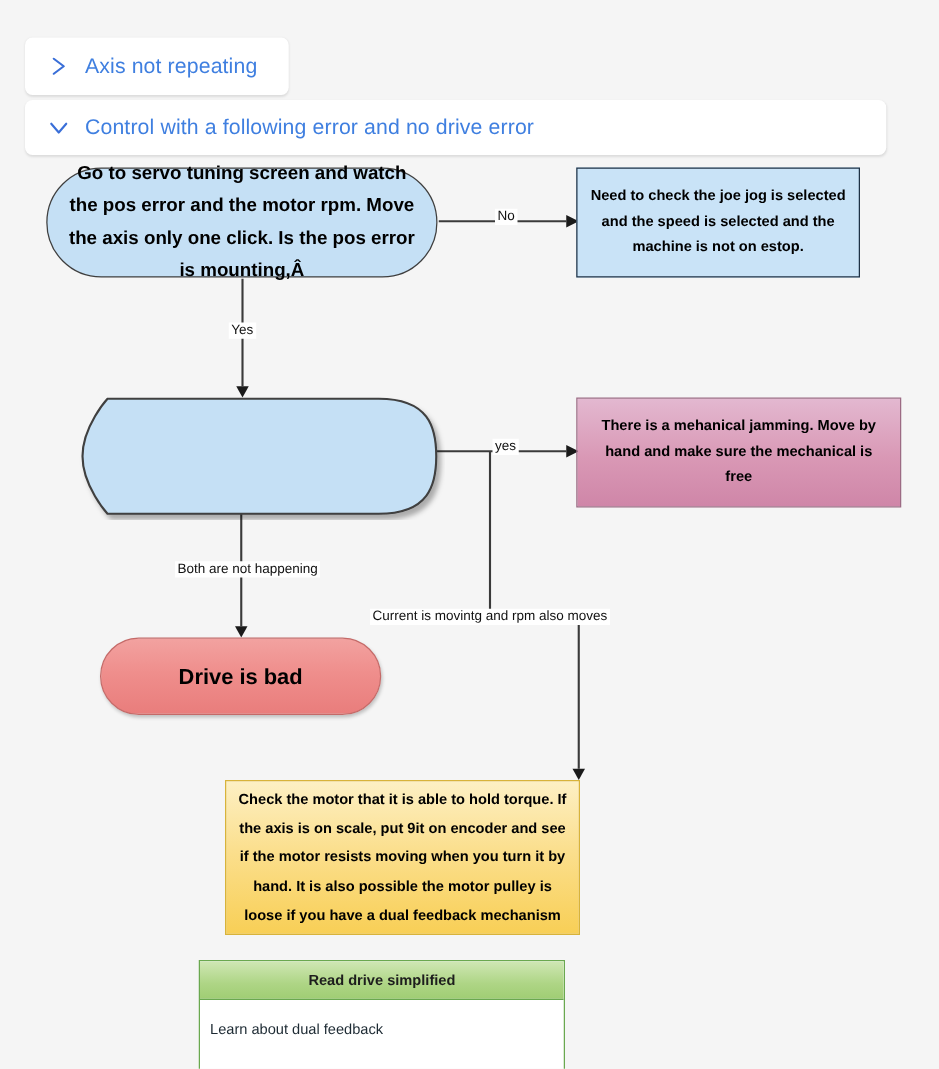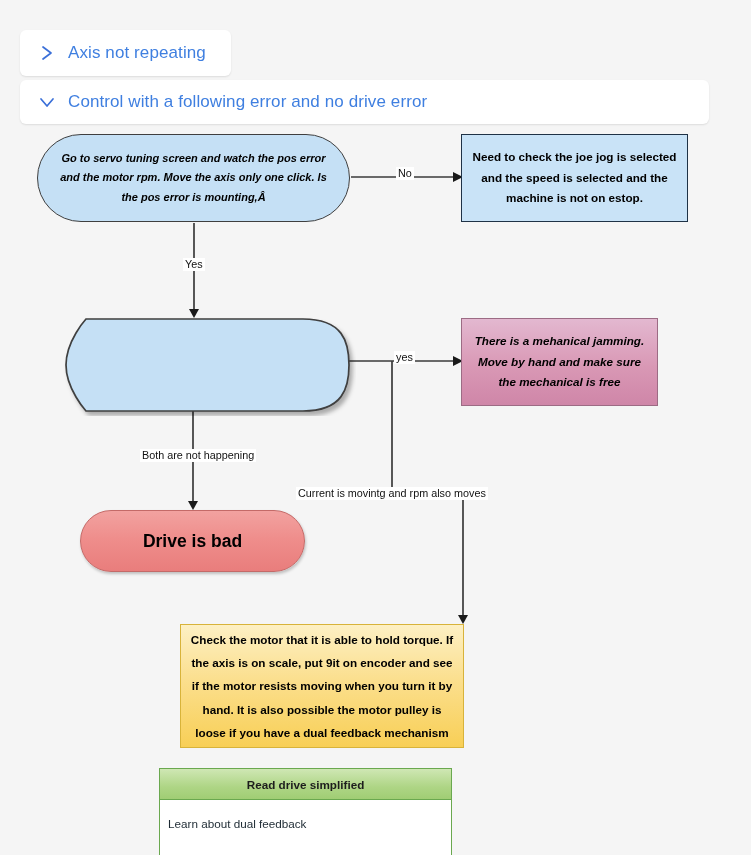--- a/index.html
+++ b/index.html
@@ -52,23 +52,22 @@
     font-weight: bold;
     line-height: 1.75;
   }
 
   
   #n-q1 {
     left: 37px; top: 88px; width: 313px; height: 88px;
     background: #c5e0f5;
     border: 1.6px solid #3f3f3f;
     border-radius: 44px;
-    font-size: 11px;
+    font-size: 15px;
     padding: 0 14px;
-    font-style: italic;
   }
 
   
   #n-blue {
     left: 461px; top: 88px; width: 227px; height: 88px;
     background: #c9e3f7;
     border: 1.6px solid #1f3246;
     font-size: 11.7px;
     padding: 0 10px;
   }
@@ -81,26 +80,25 @@
   }
   #n-q2 .tape-svg {
     position: absolute; left: -4px; top: -4px;
     width: 318px; height: 102px;
     pointer-events: none;
   }
   #n-q2 .tape-text { position: relative; z-index: 2; }
 
   
   #n-pink {
-    left: 461px; top: 272px; width: 197px; height: 88px;
+    left: 461px; top: 272px; width: 260px; height: 88px;
     background: linear-gradient(to bottom, #e3b8d0 0%, #d998b5 55%, #cf86a8 100%);
     border: 1.6px solid #9c6b84;
     font-size: 11.7px;
     padding: 0 10px;
-    font-style: italic;
   }
 
   
   #n-red {
     left: 80px; top: 464px; width: 225px; height: 62px;
     background: linear-gradient(to bottom, #f2a2a0 0%, #ef8e8c 45%, #e97d7c 100%);
     border: 1.6px solid #c46a68;
     border-radius: 31px;
     font-size: 17.5px;
     box-shadow: 1px 2px 3px rgba(0,0,0,0.22);

